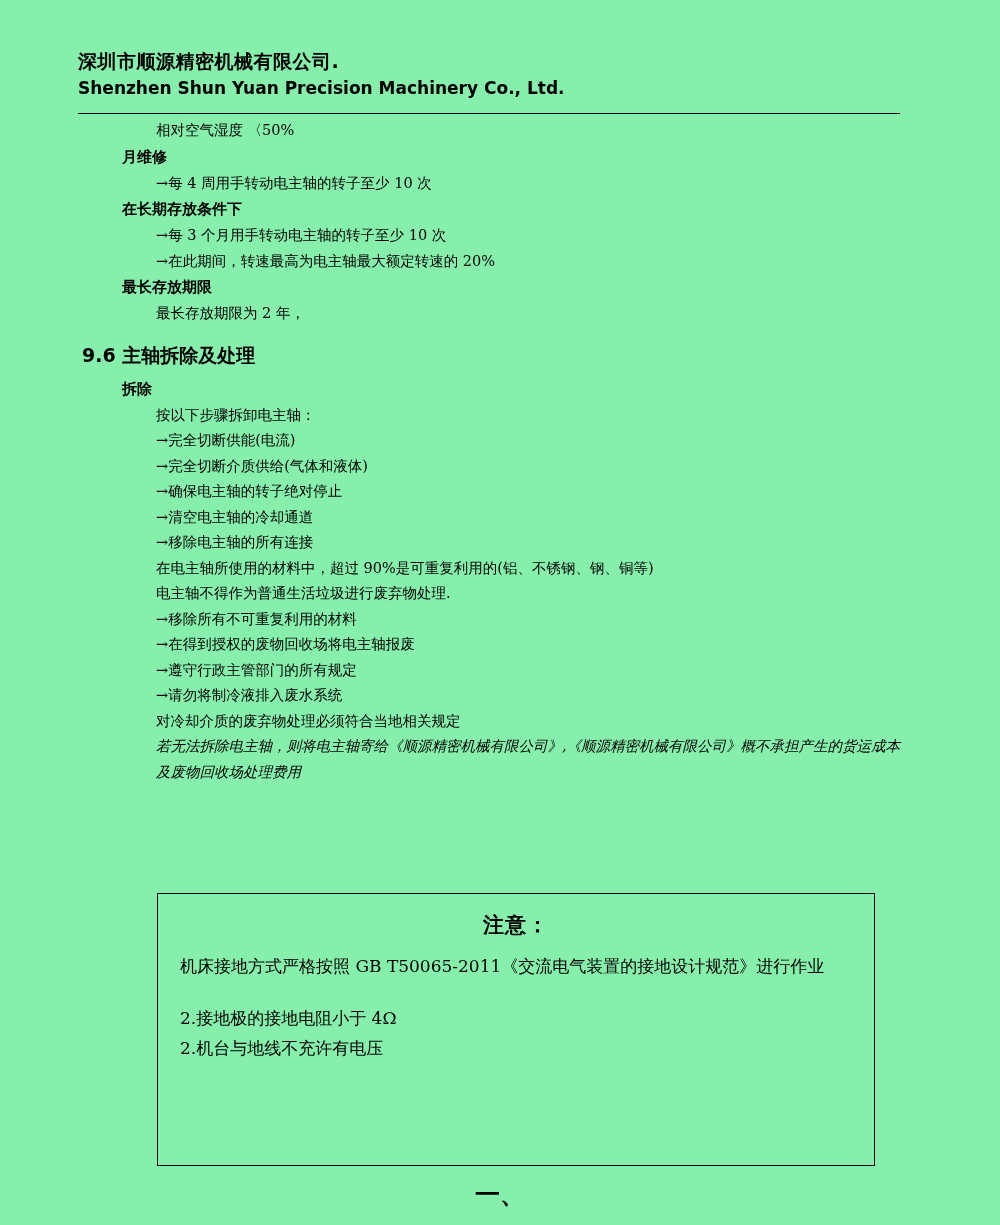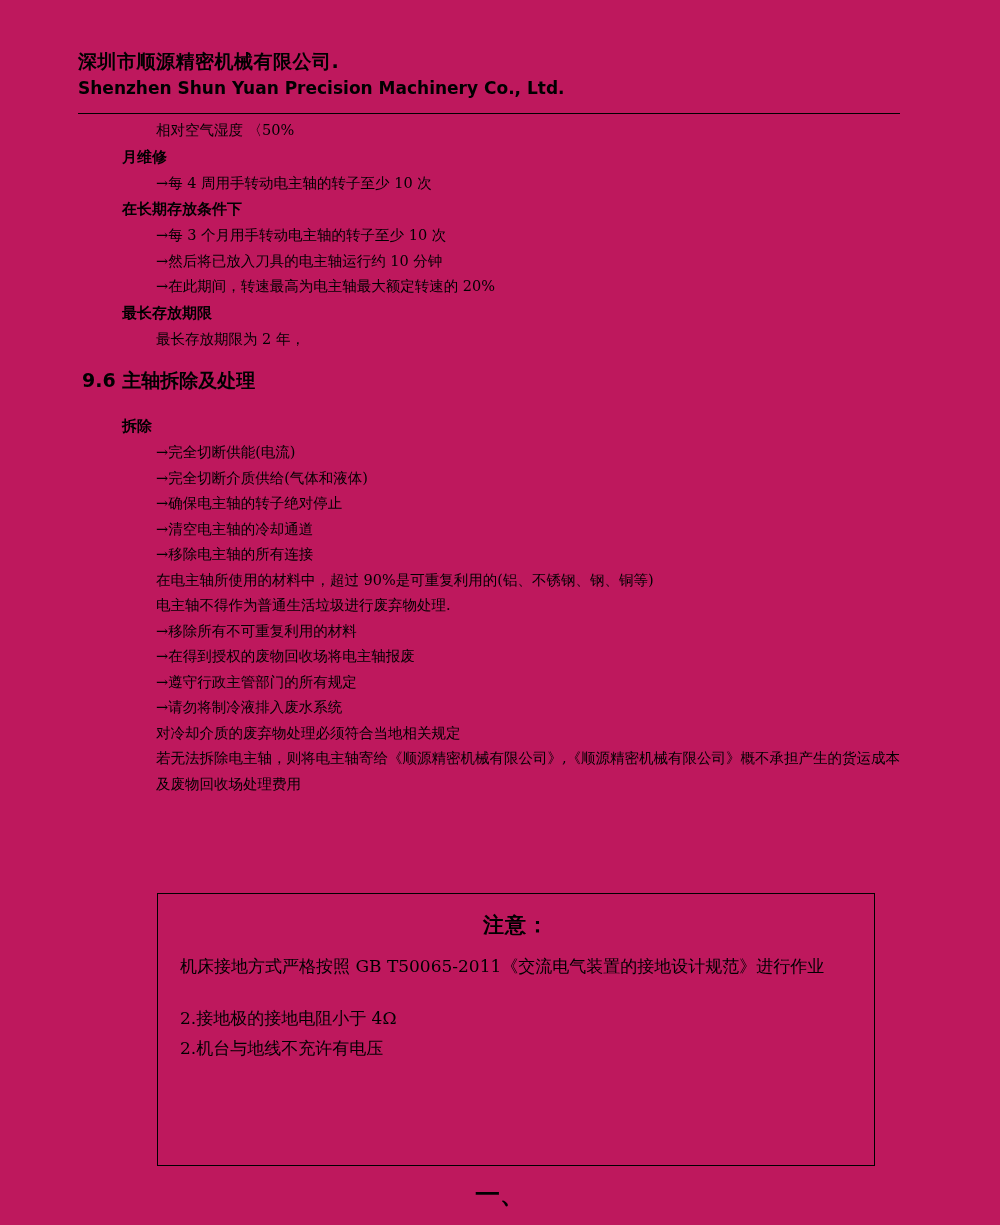--- a/index.html
+++ b/index.html
@@ -4,21 +4,21 @@
 <style>
   html, body {
     margin: 0;
     padding: 0;
     background: #ffffff;
   }
   .page {
     position: relative;
     width: 1000px;
     height: 1225px;
-    background: #be185d;
+    background: #86efac;
     font-family: "DejaVu Sans", sans-serif;
     color: #000000;
     overflow: hidden;
   }
 
   
   .header {
     position: absolute;
     left: 78px;
     top: 48px;
@@ -73,30 +73,31 @@
     line-height: 27px;
   }
 
   .sec-title {
     font-family: "DejaVu Sans", sans-serif;
     font-weight: bold;
     font-size: 19px;
     line-height: 30px;
     padding-left: 4px;
     margin-top: 13px;
-    margin-bottom: 18px;
+    margin-bottom: 6px;
     white-space: nowrap;
   }
 
   .wrapline {
     font-family: "DejaVu Serif", serif;
     font-size: 14.5px;
     line-height: 25.5px;
     padding-left: 78px;
     white-space: normal;
+    font-style: italic;
   }
 
   
   .notice {
     position: absolute;
     left: 157px;
     top: 893px;
     width: 718px;
     height: 273px;
     border: 1.4px solid #000;
@@ -148,29 +149,29 @@
 
   <div class="content">
 
     <div class="line ind-2">相对空气湿度 〈50%</div>
 
     <div class="line ind-1 bold">月维修</div>
     <div class="line ind-2">→每 4 周用手转动电主轴的转子至少 10 次</div>
 
     <div class="line ind-1 bold">在长期存放条件下</div>
     <div class="line ind-2">→每 3 个月用手转动电主轴的转子至少 10 次</div>
-    <div class="line ind-2">→然后将已放入刀具的电主轴运行约 10 分钟</div>
     <div class="line ind-2">→在此期间，转速最高为电主轴最大额定转速的 20%</div>
 
     <div class="line ind-1 bold">最长存放期限</div>
     <div class="line ind-2">最长存放期限为 2 年，</div>
 
     <div class="sec-title">9.6 主轴拆除及处理</div>
 
     <div class="line ind-1 bold">拆除</div>
+    <div class="line ind-2">按以下步骤拆卸电主轴：</div>
     <div class="line ind-2">→完全切断供能(电流)</div>
     <div class="line ind-2">→完全切断介质供给(气体和液体)</div>
     <div class="line ind-2">→确保电主轴的转子绝对停止</div>
     <div class="line ind-2">→清空电主轴的冷却通道</div>
     <div class="line ind-2">→移除电主轴的所有连接</div>
 
     <div class="line ind-2">在电主轴所使用的材料中，超过 90%是可重复利用的(铝、不锈钢、钢、铜等)</div>
     <div class="line ind-2">电主轴不得作为普通生活垃圾进行废弃物处理.</div>
     <div class="line ind-2">→移除所有不可重复利用的材料</div>
     <div class="line ind-2">→在得到授权的废物回收场将电主轴报废</div>

